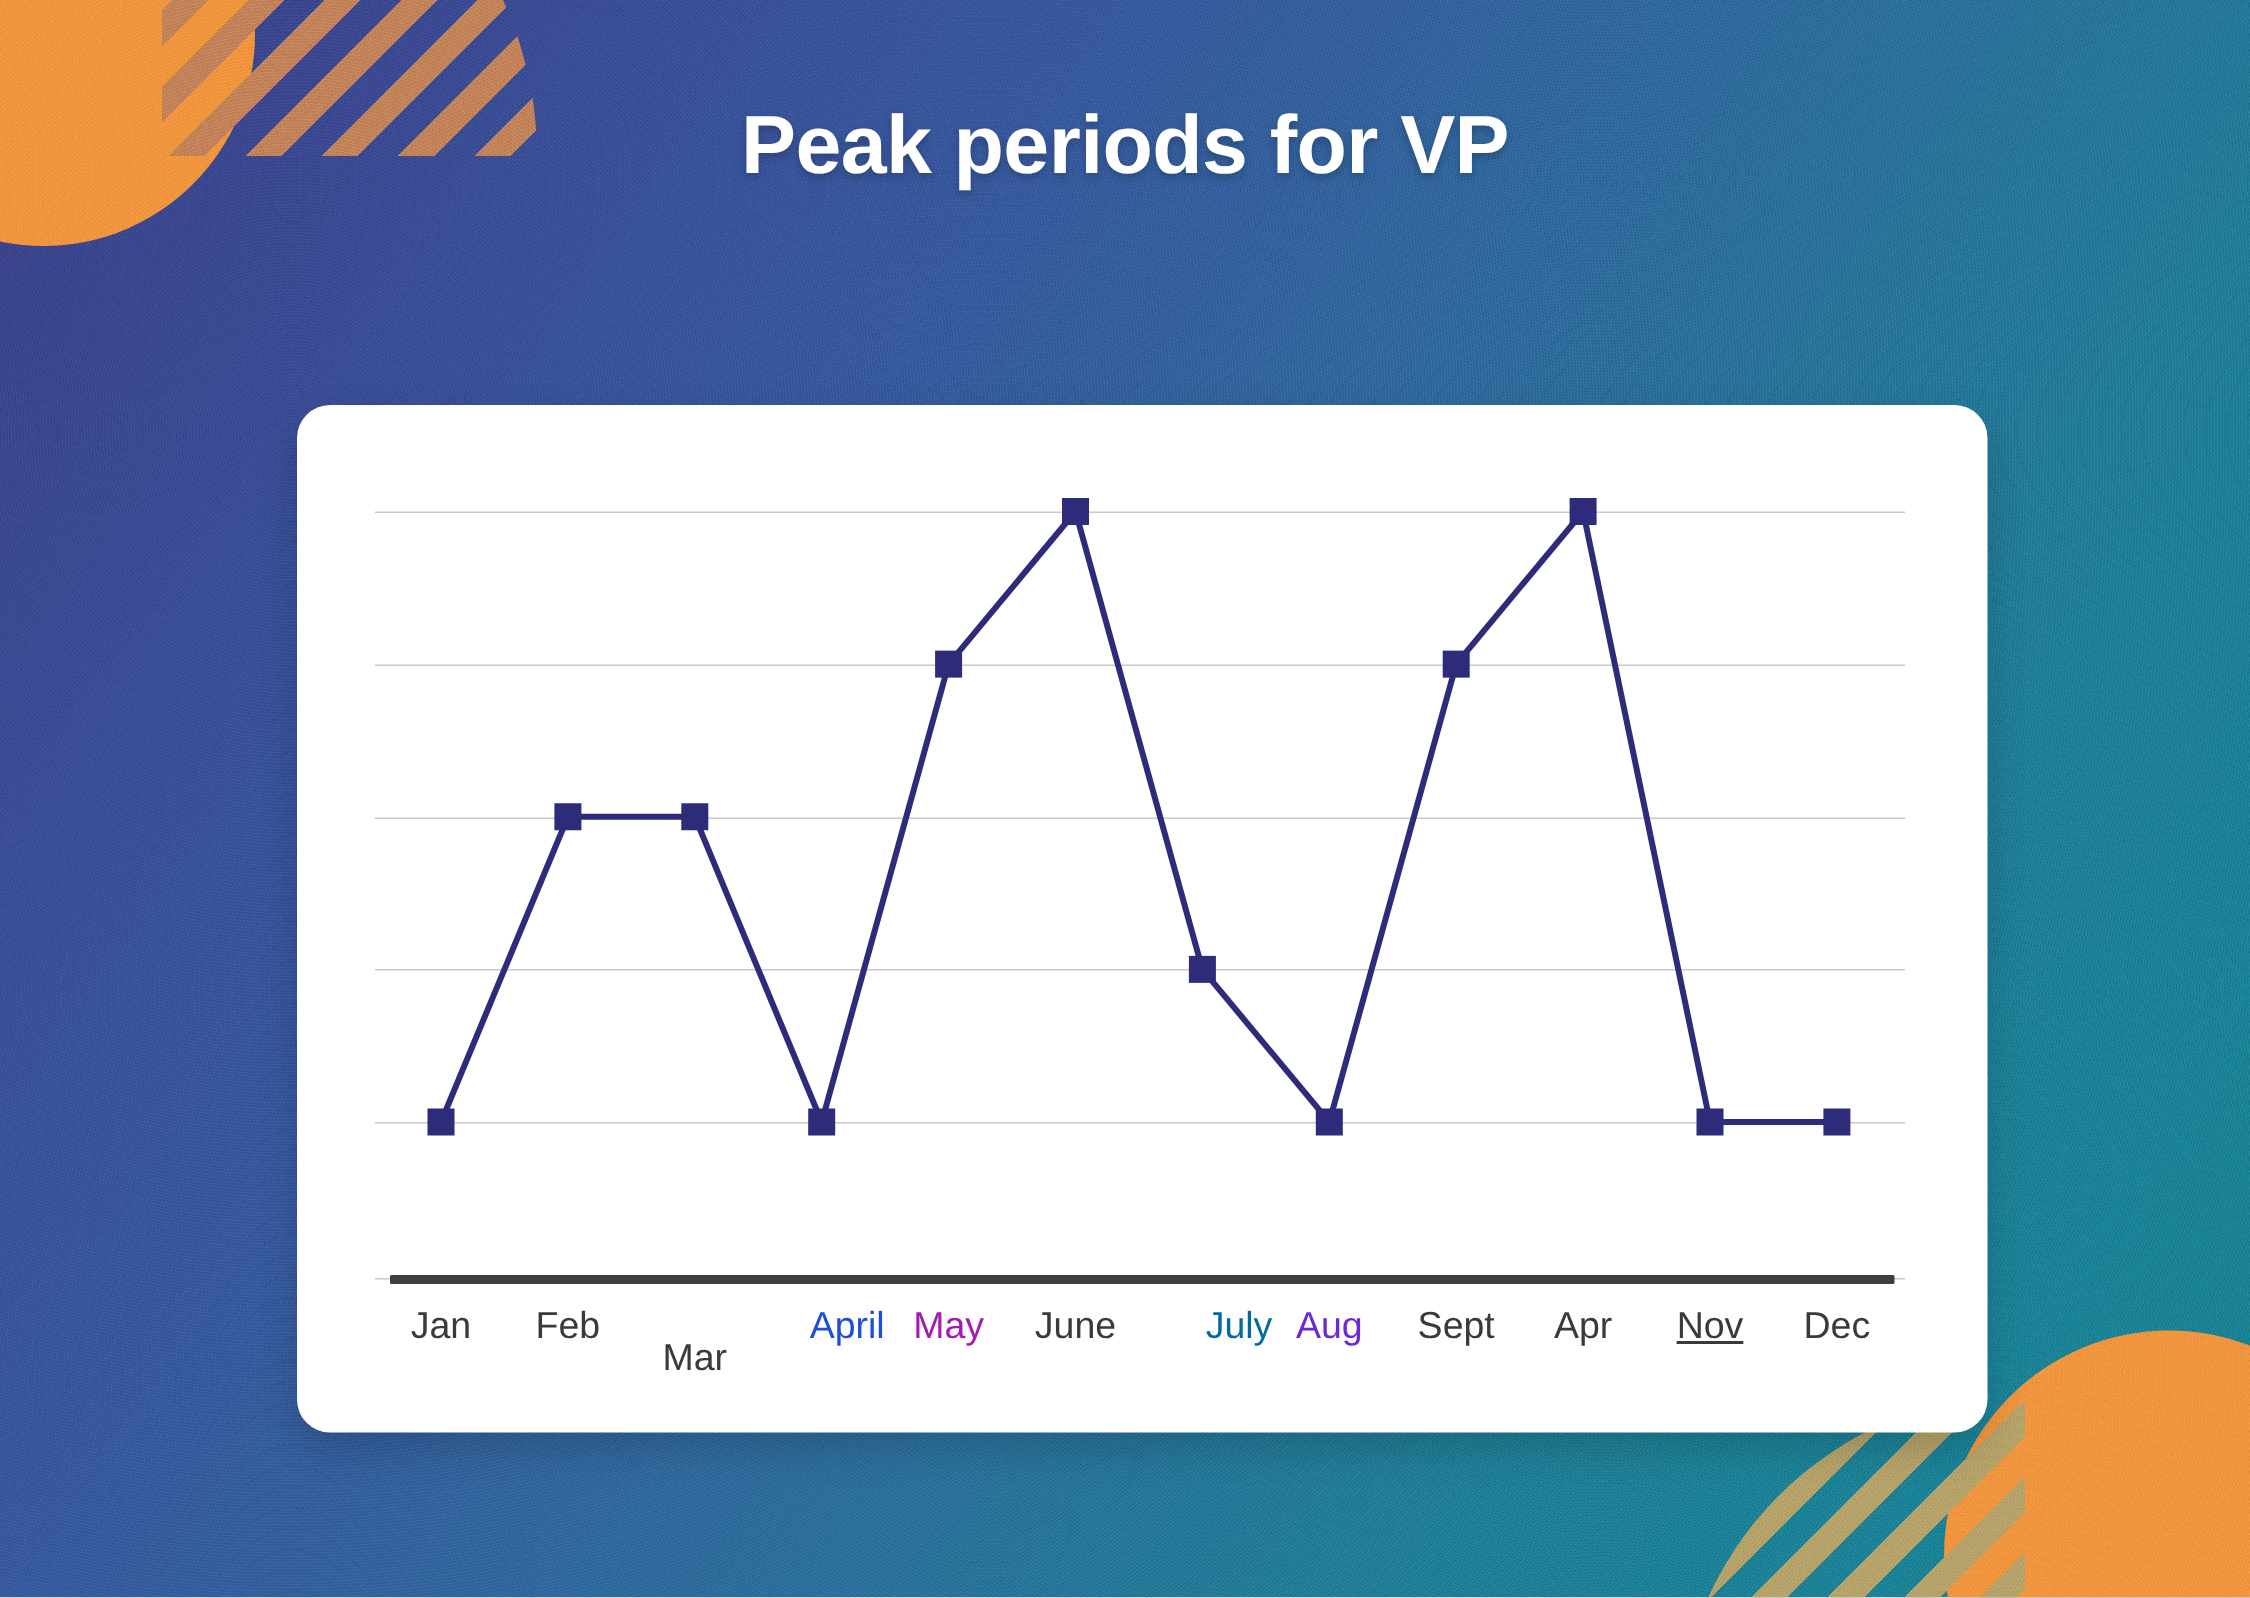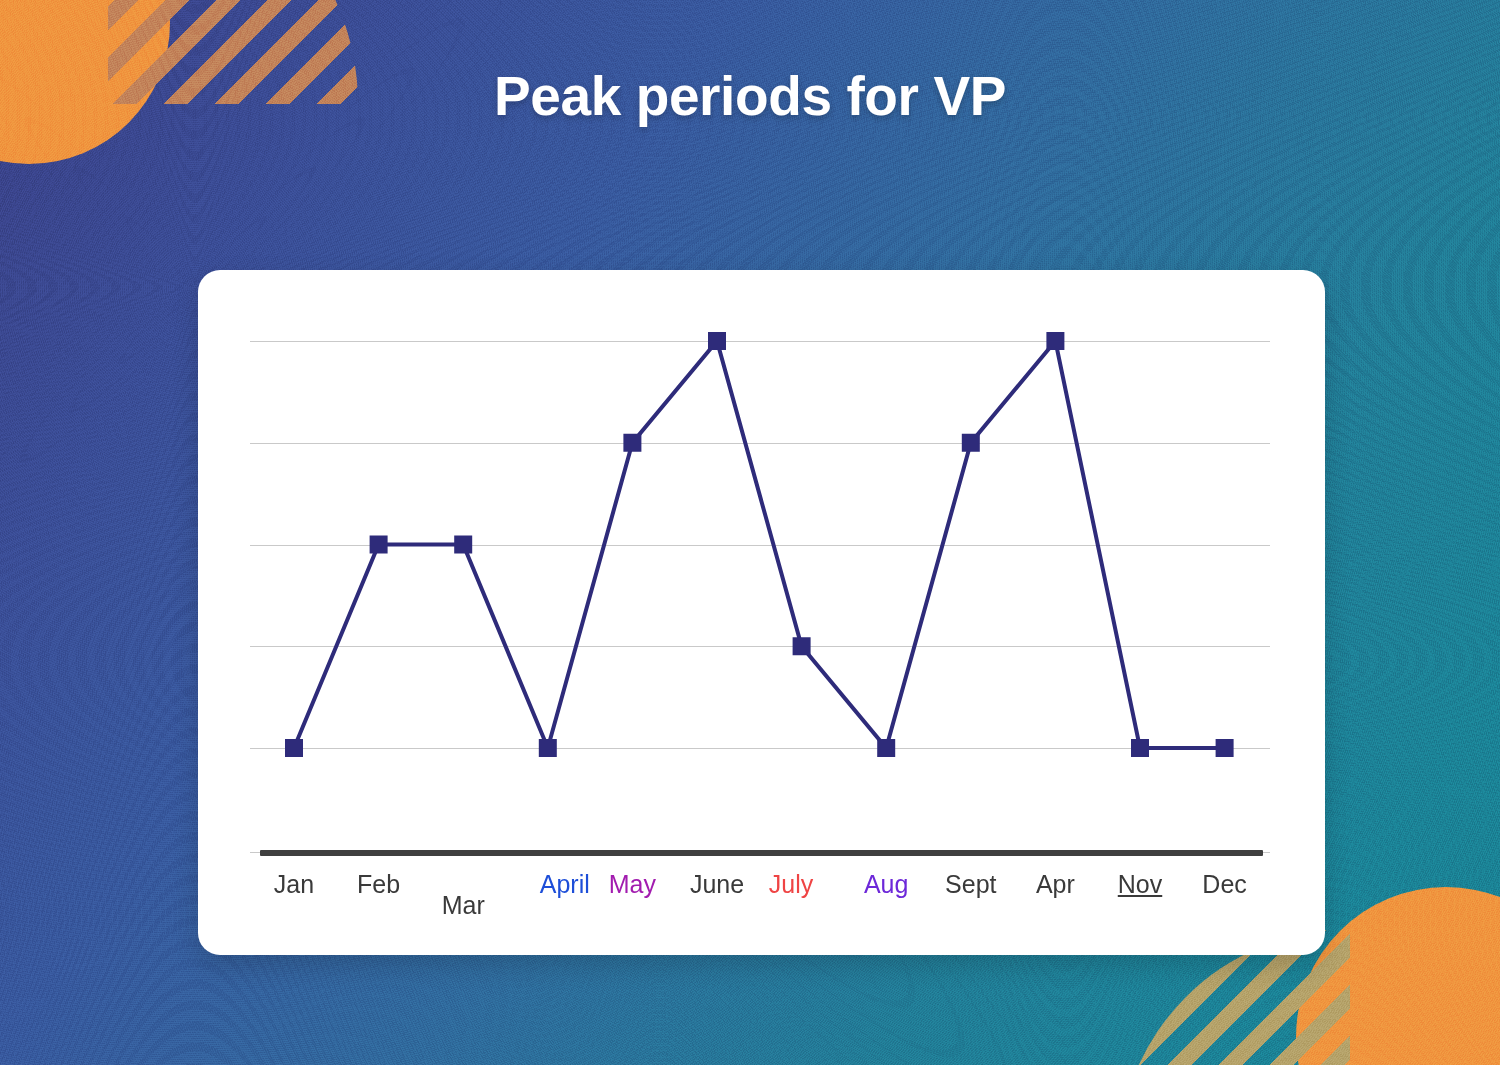--- a/index.html
+++ b/index.html
@@ -200,21 +200,21 @@
       <div id="axis-hairline"></div>
       <div id="axis-line"></div>
 
       <div id="xlabels">
           <div class="xlabel" style="left: 44px; color: rgb(58, 58, 58);">Jan</div>
           <div class="xlabel" style="left: 128.6px; color: rgb(58, 58, 58);">Feb</div>
           <div class="xlabel" style="left: 213.2px; color: rgb(58, 58, 58); margin-top: 21px;">Mar</div>
           <div class="xlabel" style="left: 297.8px; color: #1d4ed8; margin-left: 17px;">April</div>
           <div class="xlabel" style="left: 382.4px; color: #a21caf;">May</div>
           <div class="xlabel" style="left: 467px; color: rgb(58, 58, 58);">June</div>
-          <div class="xlabel" style="left: 541px; color: #ef4444; text-align: right;">July</div>
+          <div class="xlabel" style="left: 576px; color: #0369a1; text-align: right;">July</div>
           <div class="xlabel" style="left: 636.2px; color: #6d28d9;">Aug</div>
           <div class="xlabel" style="left: 720.8px; color: rgb(58, 58, 58);">Sept</div>
           <div class="xlabel" style="left: 805.4px; color: rgb(58, 58, 58);">Apr</div>
           <div class="xlabel" style="left: 890px; color: rgb(58, 58, 58); text-decoration: underline;">Nov</div>
           <div class="xlabel" style="left: 974.6px; color: rgb(58, 58, 58);">Dec</div>
         </div>
 
     </div>
   </div>
 

